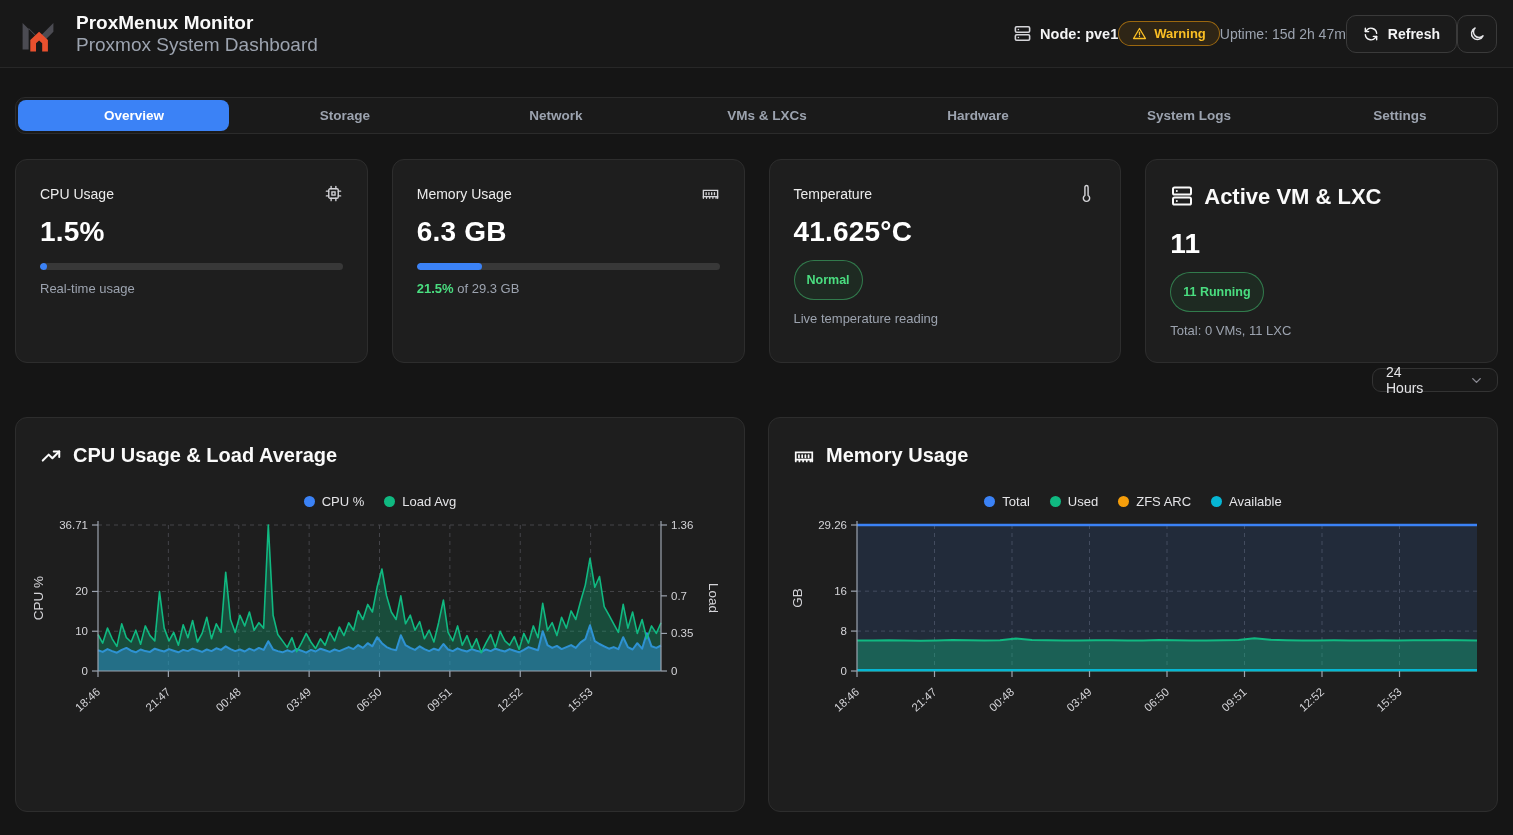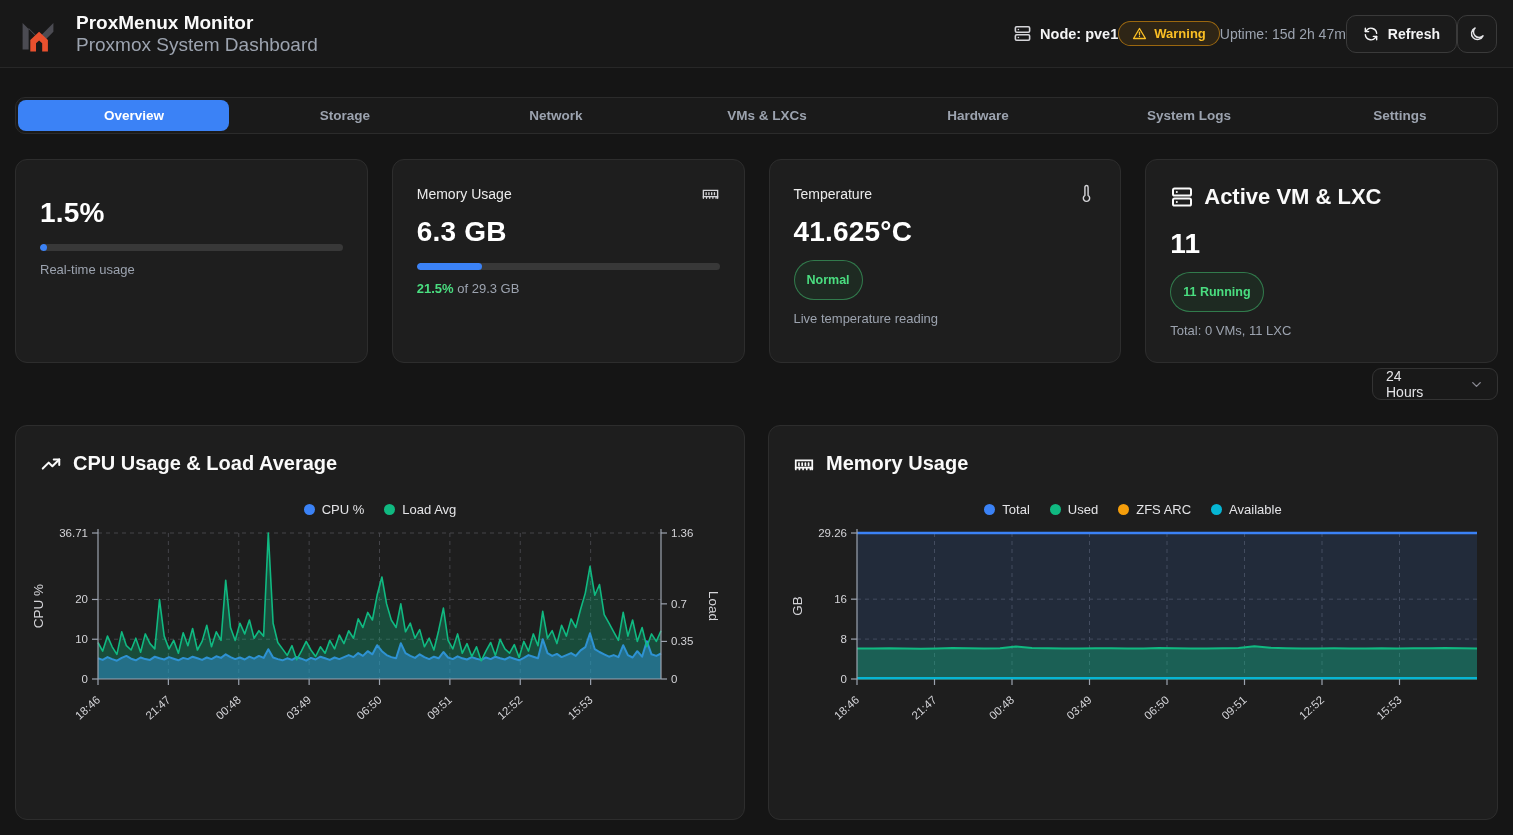--- a/index.html
+++ b/index.html
@@ -63,41 +63,41 @@
     margin: 25px 15px 0 15px;
     display: grid; grid-template-columns: repeat(4, 1fr); gap: 24px;
     height: 185px;
   }
   .card {
     background: #1e1e1e; border: 1px solid #2d2d2d; border-radius: 12px;
     padding: 24px; position: relative;
   }
   .card-head { display: flex; align-items: center; justify-content: space-between; }
   .card-title { font-size: 14px; font-weight: 500; color: #ececec; }
-  .card-title-lg { font-size: 22px; font-weight: bold; color: #fafafa; display:flex; align-items:center; gap:10px;}
+  .card-title-lg { font-size: 22px; font-weight: bold; color: #fafafa; display:flex; align-items:flex-start; gap:10px;}
   .card-icon { color: #d4d4d8; }
   .card-value { font-size: 28px; font-weight: bold; color: #ffffff; margin-top: 13px; letter-spacing: 0.2px; }
   .progress-track {
     margin-top: 15px; height: 7px; border-radius: 999px; background: #383838;
     overflow: hidden; width: 100%;
   }
   .progress-fill { height: 100%; border-radius: 999px; background: #3b82f6; }
   .card-sub { margin-top: 11px; font-size: 13px; color: #9ca3af; }
   .green-text { color: #4ade80; font-weight: bold; }
   .badge-green {
     display: inline-flex; align-items: center;
     margin-top: 12px; padding: 12px 12px; border-radius: 999px;
     border: 1px solid rgba(74,222,128,0.45); background: rgba(34,197,94,0.08);
     color: #4ade80; font-size: 12.5px; font-weight: bold;
   }
   
   .range-row { margin: 24px 15px 0 15px; display: flex; justify-content: flex-end; }
   .select {
     display: inline-flex; align-items: center; justify-content: space-between; gap: 32px;
-    width: 126px; height: 32px; padding: 0 13px;
+    width: 126px; height: 24px; padding: 0 13px;
     background: #191919; border: 1px solid #333333; border-radius: 9px;
     color: #e4e4e7; font-size: 14px; cursor: pointer;
   }
   .select .chev { color: #8a8a93; }
   
   .charts {
     margin: 25px 15px 0 15px;
     display: grid; grid-template-columns: 1fr 1fr; gap: 23px;
     height: 395px;
   }
@@ -183,20 +183,37 @@
     <div class="tab">Network</div>
     <div class="tab">VMs &amp; LXCs</div>
     <div class="tab">Hardware</div>
     <div class="tab">System Logs</div>
     <div class="tab">Settings</div>
   </div>
 
 <div class="cards">
 
   <div class="card">
+    <div class="card-head">
+      <span class="card-title">CPU Usage</span>
+      <span class="card-icon icon">
+        <svg width="19" height="19" viewBox="0 0 24 24" fill="none" stroke="#d4d4d8" stroke-width="1.7" stroke-linecap="round">
+          <rect x="6" y="6" width="12" height="12" rx="1.6"></rect>
+            <rect x="10" y="10" width="4" height="4"></rect>
+          <line x1="9" y1="3" x2="9" y2="6"></line>
+            <line x1="15" y1="3" x2="15" y2="6"></line>
+          <line x1="9" y1="18" x2="9" y2="21"></line>
+            <line x1="15" y1="18" x2="15" y2="21"></line>
+          <line x1="3" y1="9" x2="6" y2="9"></line>
+            <line x1="3" y1="15" x2="6" y2="15"></line>
+          <line x1="18" y1="9" x2="21" y2="9"></line>
+            <line x1="18" y1="15" x2="21" y2="15"></line>
+        </svg>
+      </span>
+    </div>
     <div class="card-value">1.5%</div>
     <div class="progress-track">
       <div class="progress-fill" style="width: 2.3%;"></div>
     </div>
     <div class="card-sub">Real-time usage</div>
   </div>
 
   <div class="card">
     <div class="card-head">
       <span class="card-title">Memory Usage</span>

